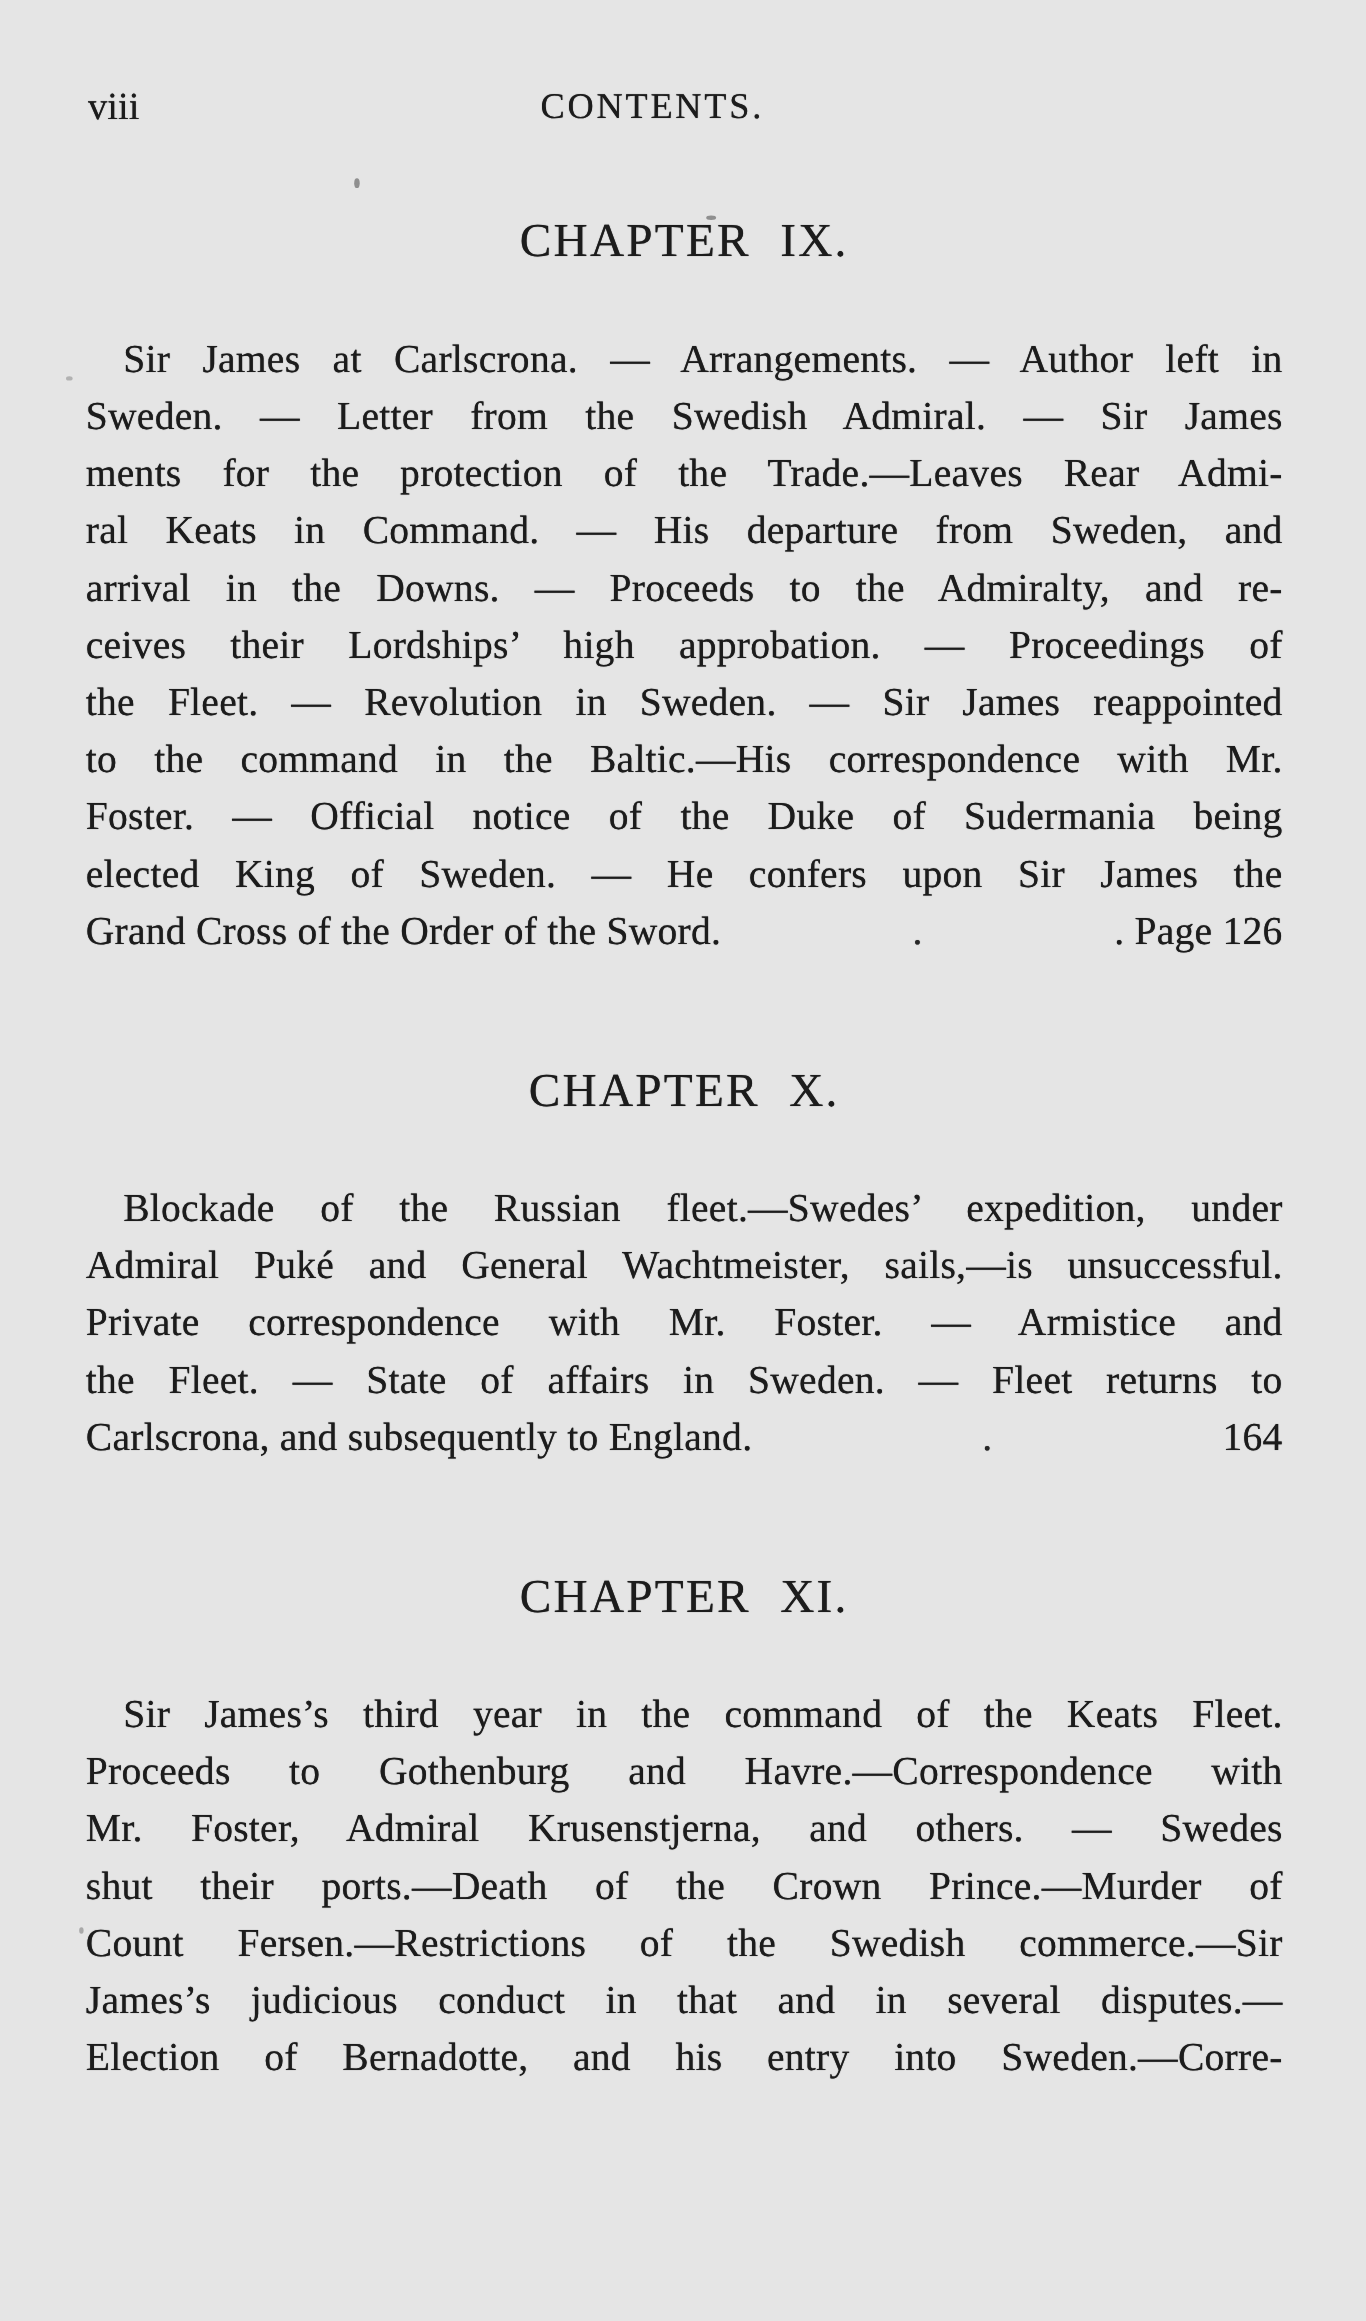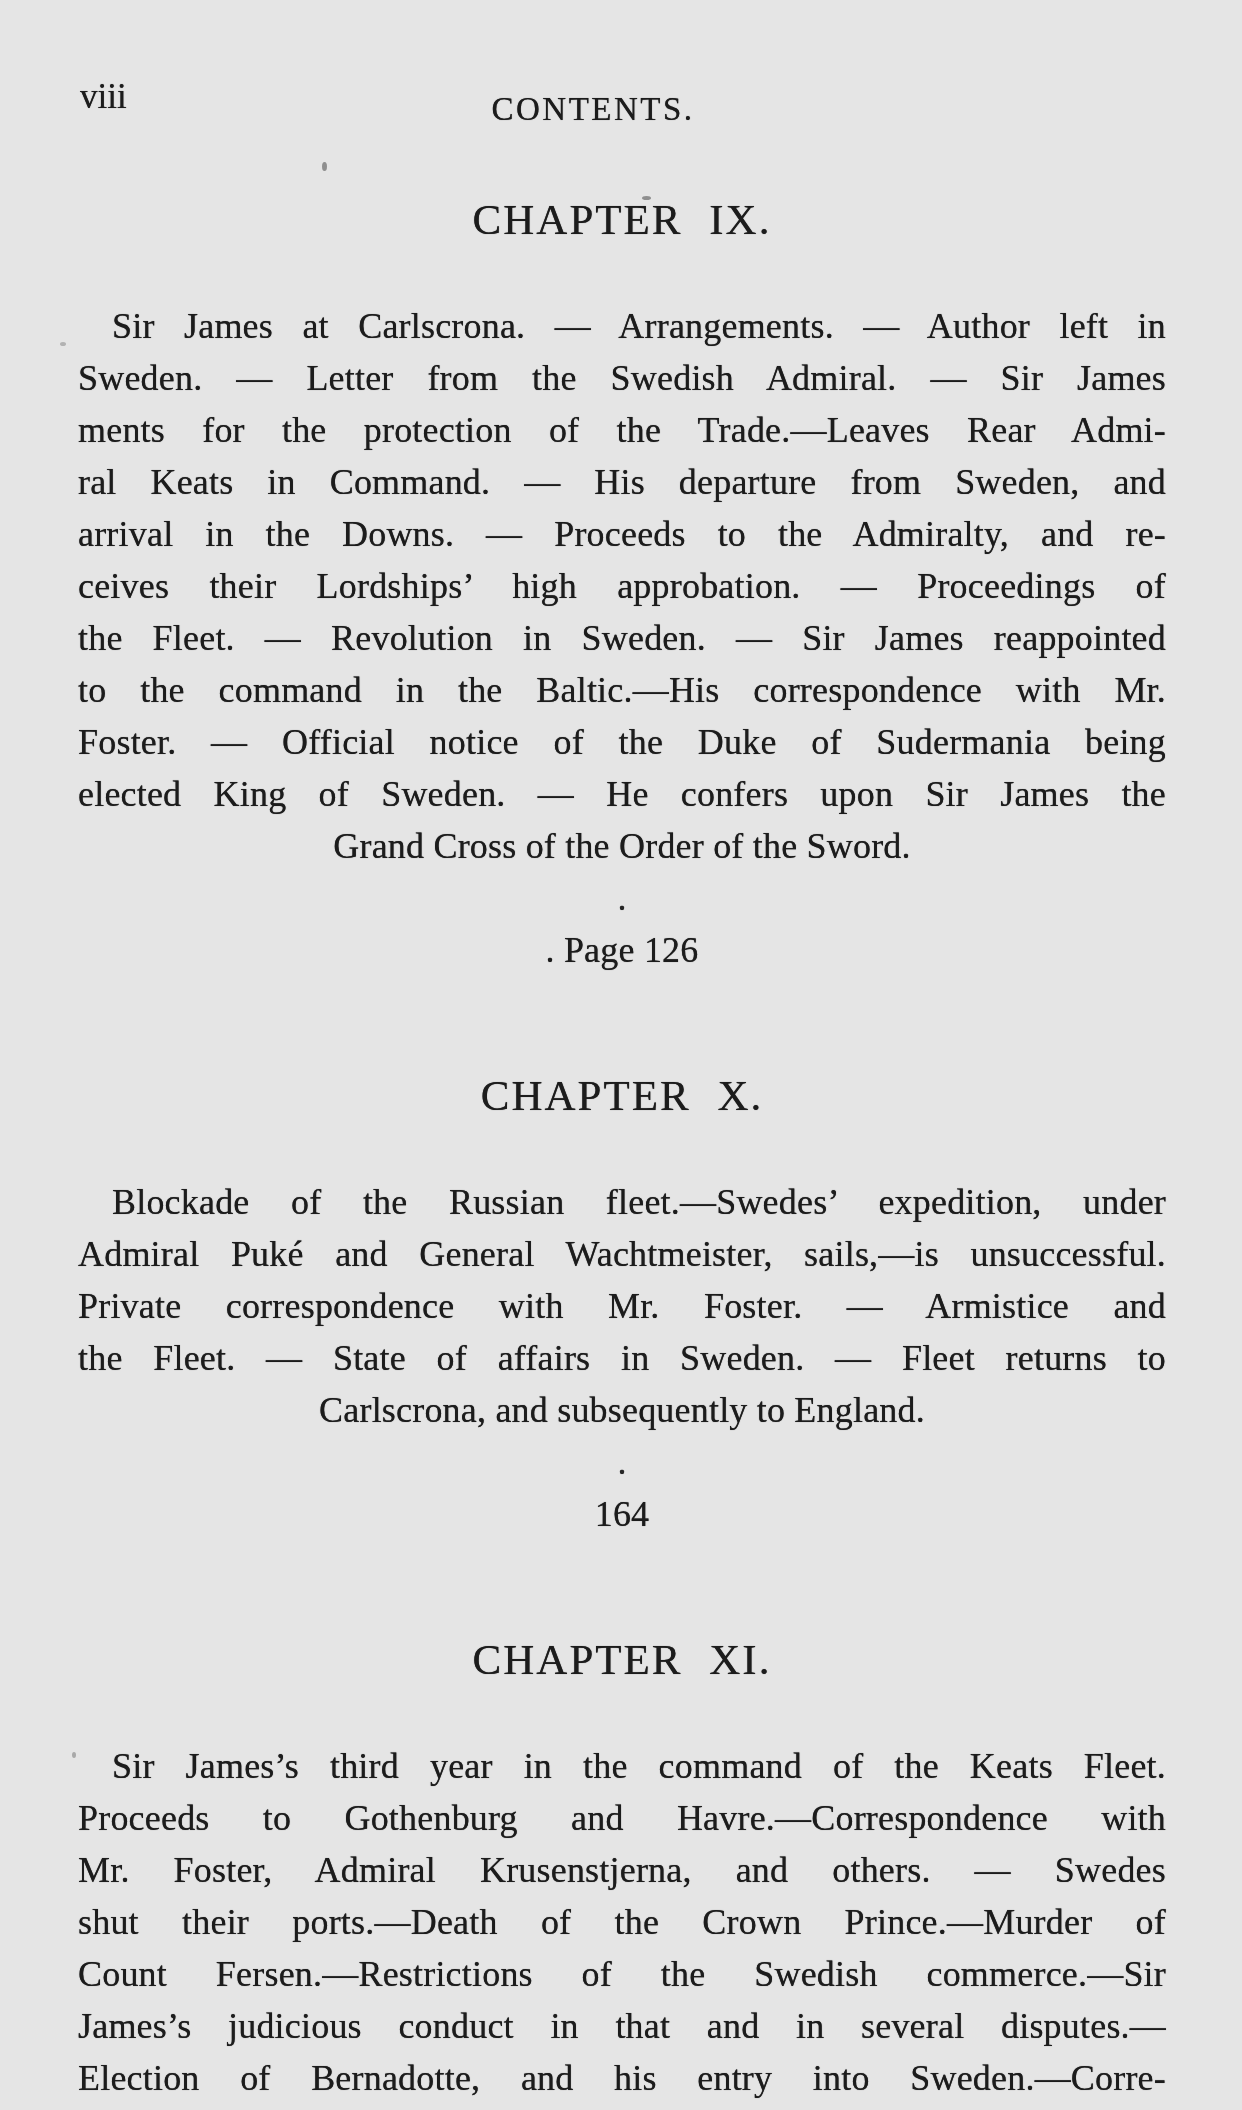--- a/index.html
+++ b/index.html
@@ -24,21 +24,21 @@
     margin-top: 74px;
     height: 46px;
     padding: 0 76px 0 80px;
   }
   .folio {
     font-size: 35px;
     line-height: 46px;
   }
   .running-title {
     position: absolute;
-    top: 12px;
+    top: 0;
     left: 50%;
     transform: translateX(-50%) translateX(-28px);
     font-size: 33px;
     line-height: 46px;
     letter-spacing: 2.5px;
     white-space: nowrap;
   }
 
   
   .content {
@@ -67,21 +67,20 @@
     text-align: justify;
     text-align-last: justify;
   }
   .line.indent {
     text-indent: 34px;
   }
   .line.ending {
     display: flex;
     justify-content: space-between;
     align-items: center;
-    flex-direction: column;
   }
   .line.ending .leader { opacity: 0.95; }
 
   
   .speck {
     position: absolute;
     background: #3a3a3a;
     border-radius: 50%;
     opacity: 0.5;
   }

